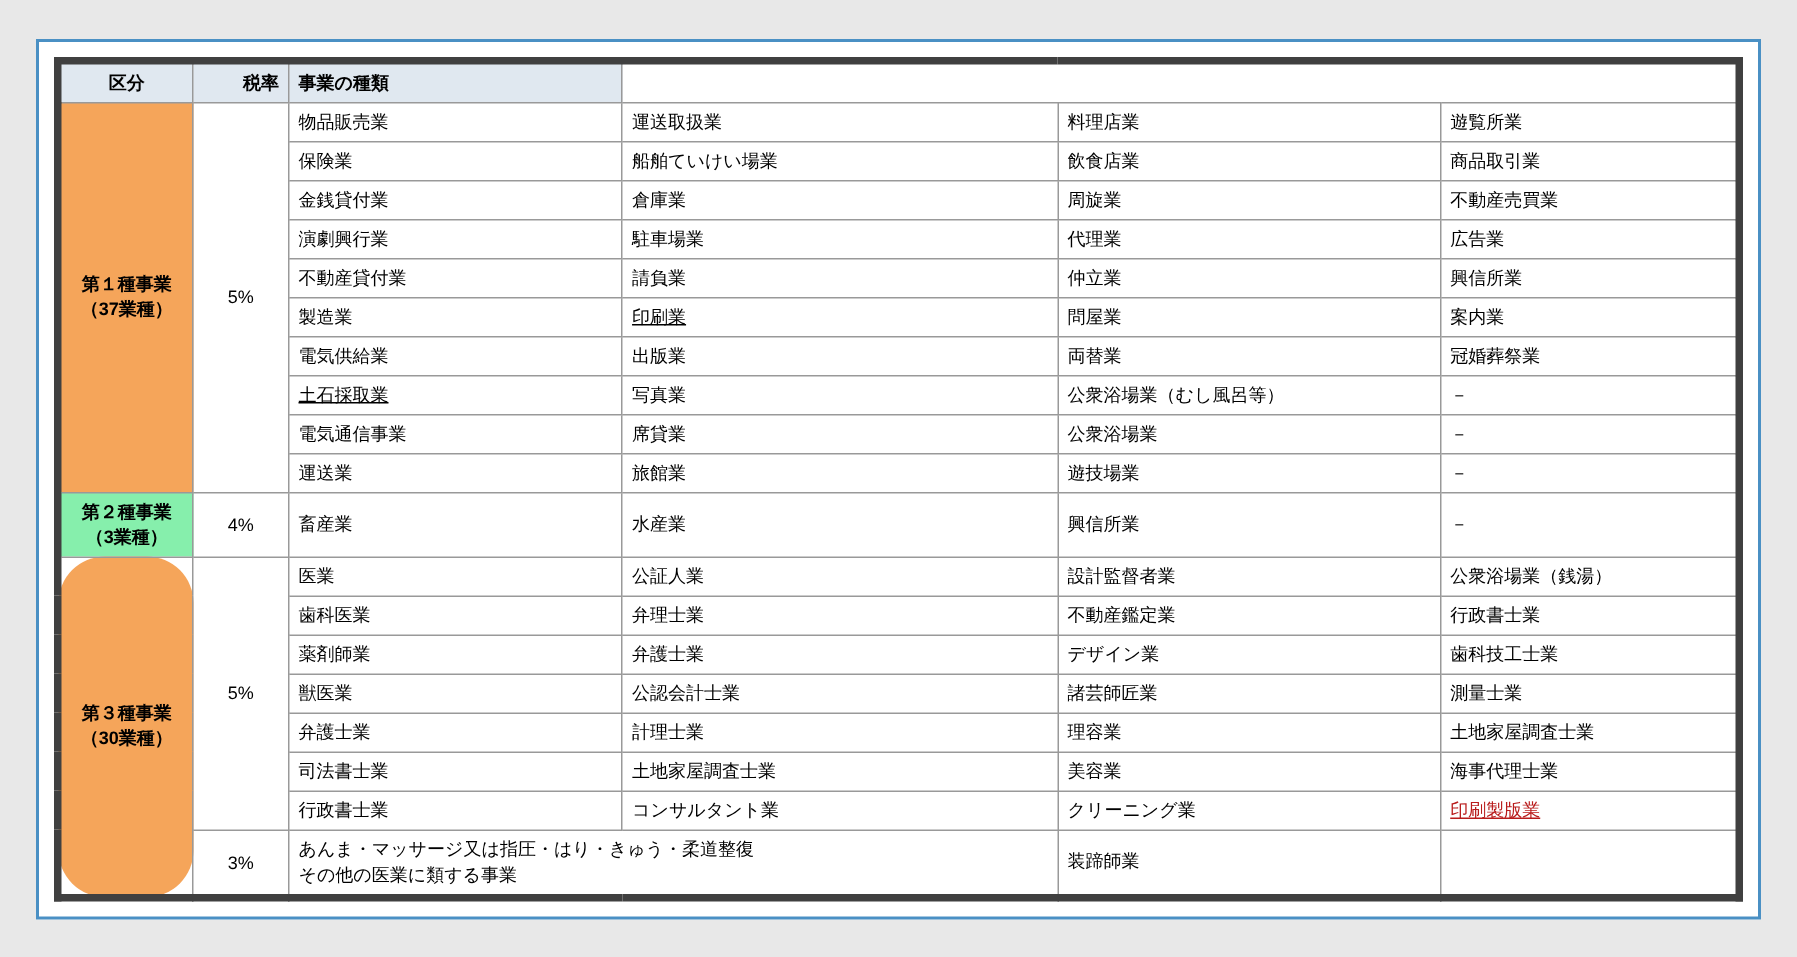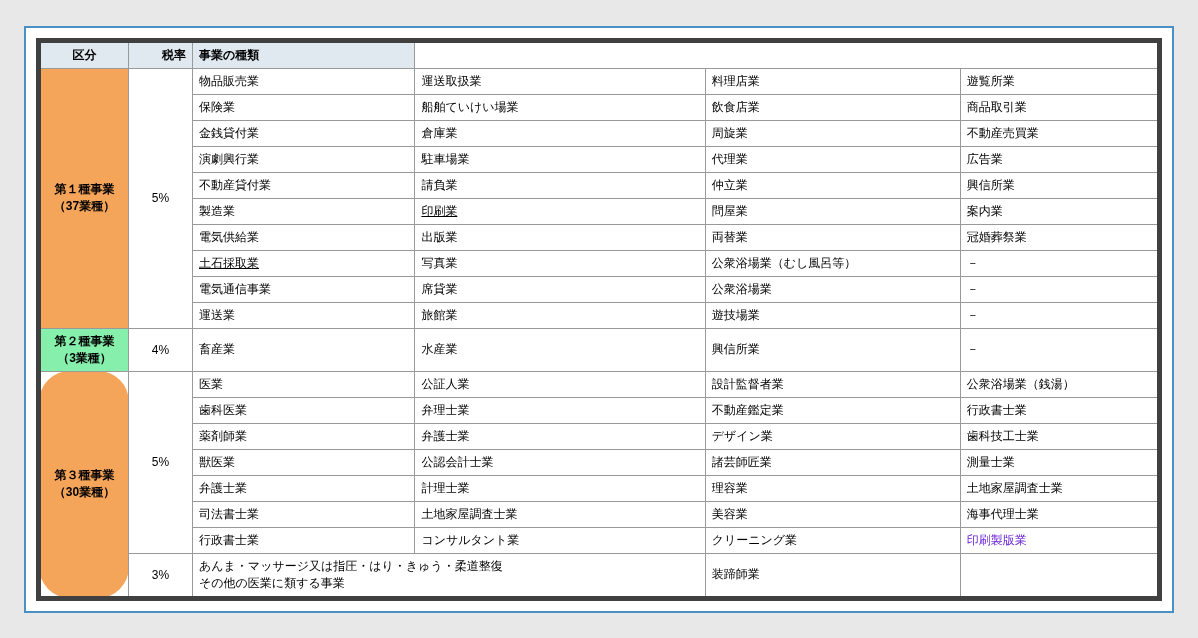--- a/index.html
+++ b/index.html
@@ -172,21 +172,21 @@
         <tr>
           <td>司法書士業</td>
           <td>土地家屋調査士業</td>
           <td>美容業</td>
           <td>海事代理士業</td>
         </tr>
         <tr>
           <td>行政書士業</td>
           <td>コンサルタント業</td>
           <td>クリーニング業</td>
-          <td><span style="color:#6d28d9;text-align:center;">印刷製版業</span></td>
+          <td><span style="text-decoration:underline;color:#b91c1c;text-align:center;">印刷製版業</span></td>
         </tr>
         <tr>
           <td class="zeiritsu-cell">3%</td>
           <td colspan="2">あんま・マッサージ又は指圧・はり・きゅう・柔道整復<br>その他の医業に類する事業</td>
           <td>装蹄師業</td>
         </tr>
       </tbody>
   </table>
 </div>
 

